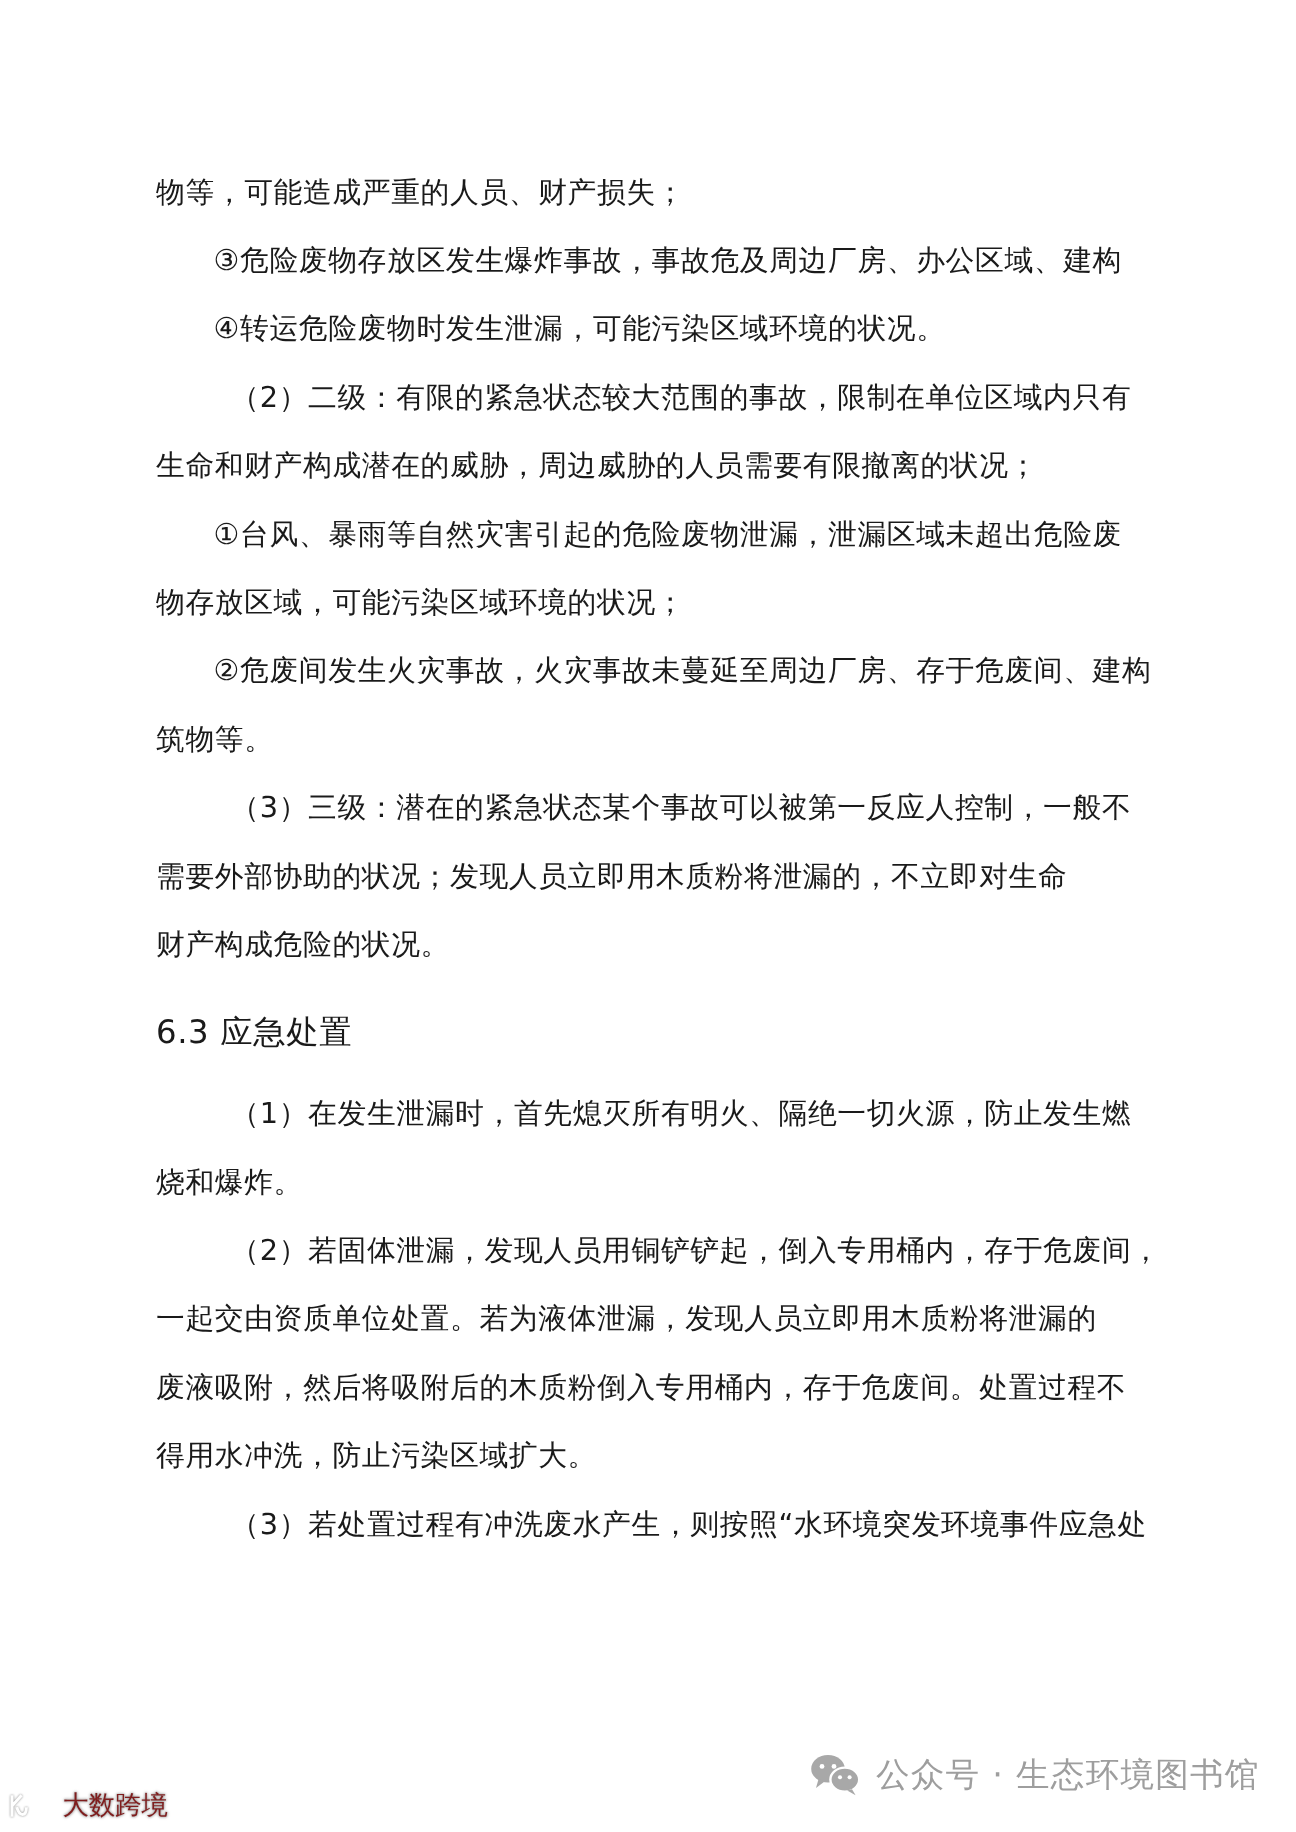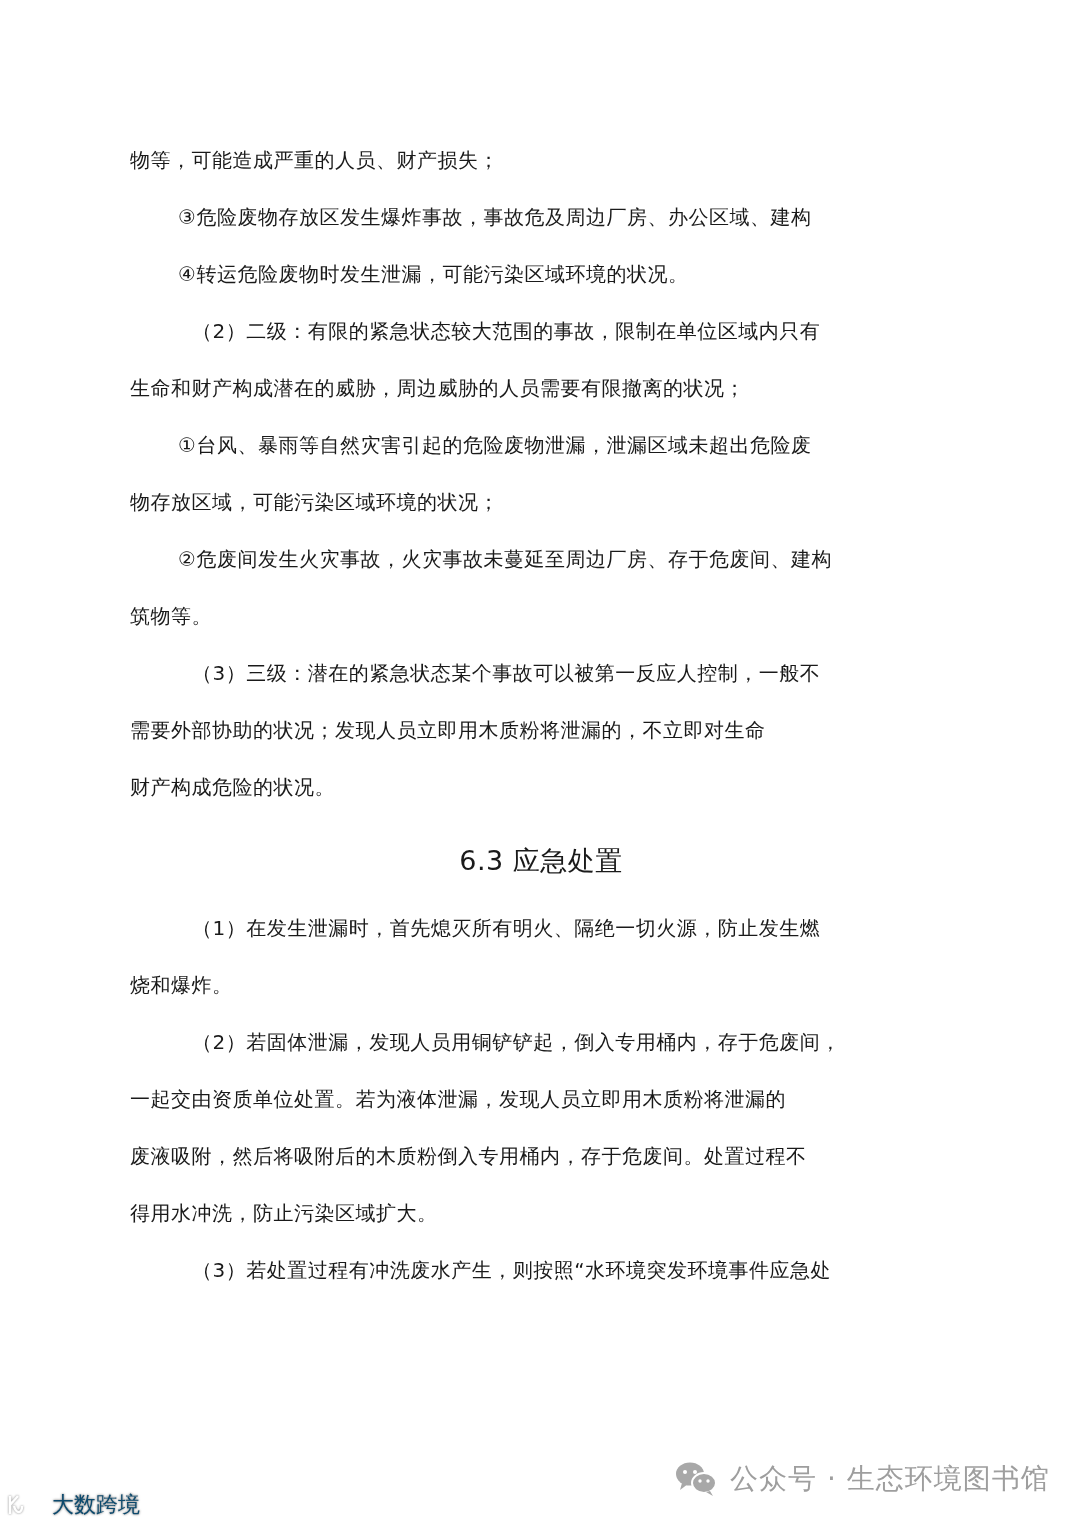--- a/index.html
+++ b/index.html
@@ -2,34 +2,34 @@
 <html><head>
 <meta charset="utf-8">
 <style>
   html, body { margin:0; padding:0; }
   body {
     width:1080px; height:1527px; background:#ffffff; position:relative; overflow:hidden;
     font-family:"DejaVu Sans", "Liberation Sans", sans-serif; color:#1a1a1a;
   }
   .page { position:absolute; left:130px; top:132px; width:822px; }
   .line {
-    height:57px; line-height:57px; font-size:20px; white-space:nowrap; overflow:visible;
+    height:57px; line-height:57px; font-size:24px; white-space:nowrap; overflow:visible;
     letter-spacing:0.5px;
   }
   .indent { padding-left:48px; }
   .indent2 { padding-left:62px; }
-  .heading { font-size:27px; height:70px; line-height:70px; margin-top:10px; margin-bottom:4px;text-align:center; }
+  .heading { font-size:27px; height:70px; line-height:70px; margin-top:10px; margin-bottom:4px; }
   .footer-wm {
     position:absolute; left:674px; top:1454px; height:50px; display:flex; align-items:center;
     color:#9e9e9e; font-size:28px; letter-spacing:1px;
   }
   .wechat-icon { width:44px; height:36px; margin-right:12px; position:relative; }
   .corner-wm {
     position:absolute; left:6px; top:1490px; display:flex; align-items:center;
-    color:#0c4a6e; font-size:22px; text-shadow:0 0 2px #888, 0 0 3px #aaa;
+    color:#7f1d1d; font-size:22px; text-shadow:0 0 2px #888, 0 0 3px #aaa;
   }
   .corner-logo { width:40px; height:26px; margin-right:6px; }
 </style>
 </head>
 <body>
 
 <div class="page">
   <div class="line">物等，可能造成严重的人员、财产损失；</div>
   <div class="line indent">③危险废物存放区发生爆炸事故，事故危及周边厂房、办公区域、建构</div>
   <div class="line indent">④转运危险废物时发生泄漏，可能污染区域环境的状况。</div>

